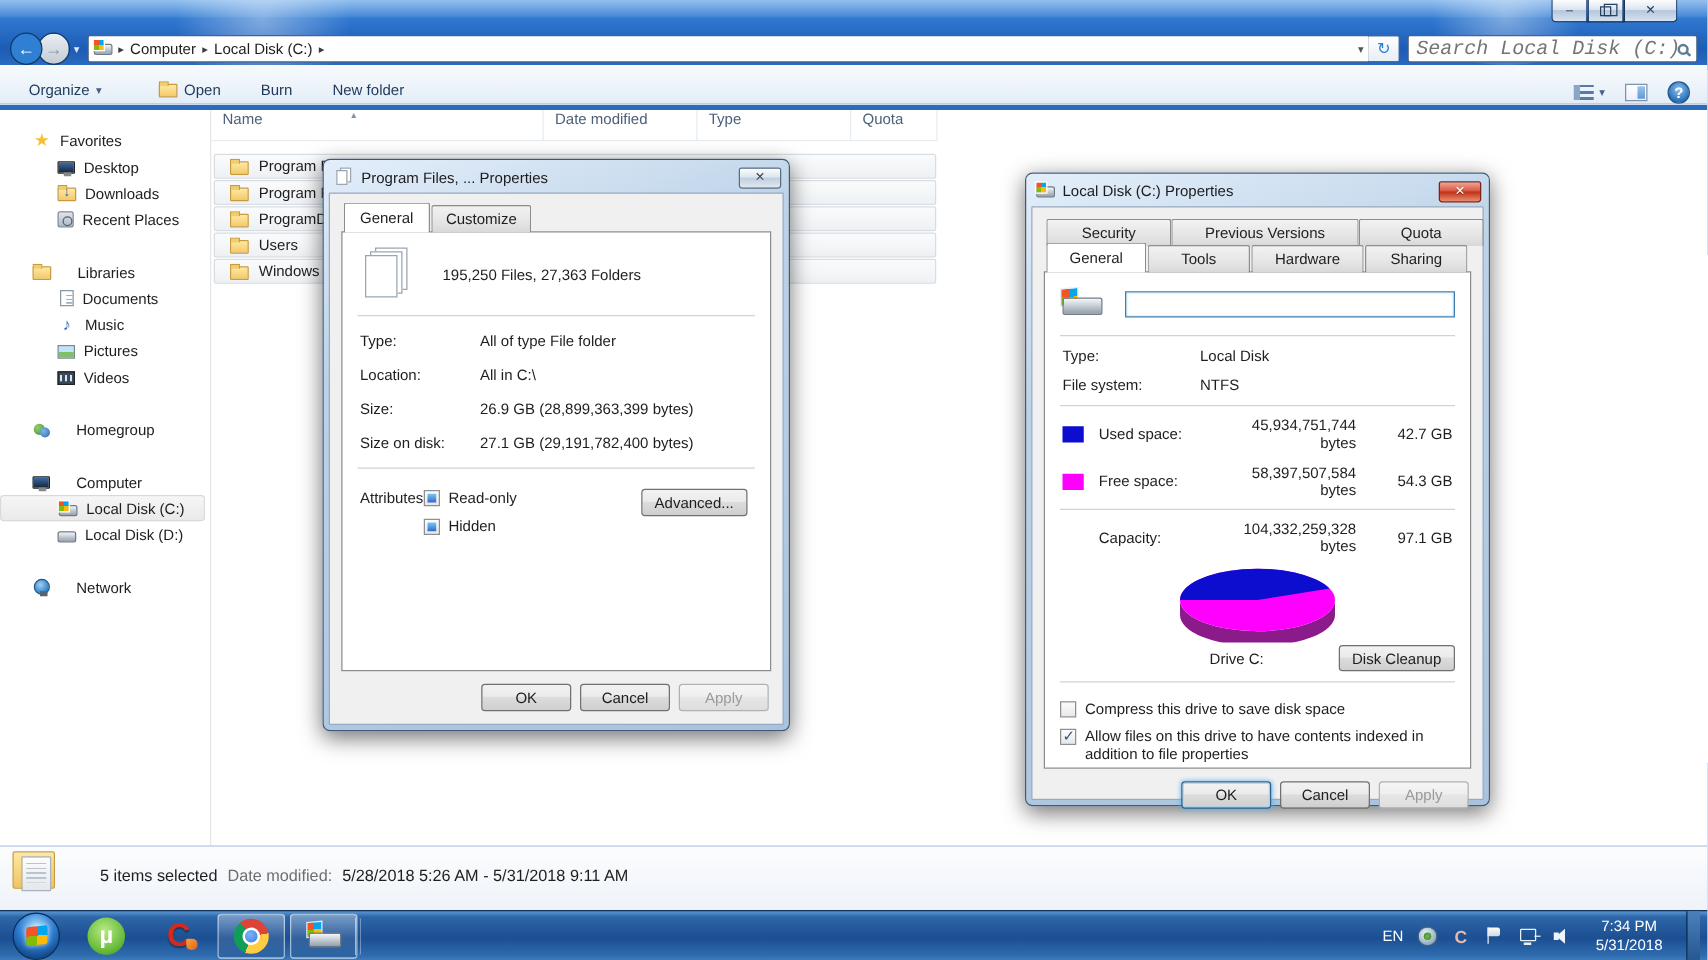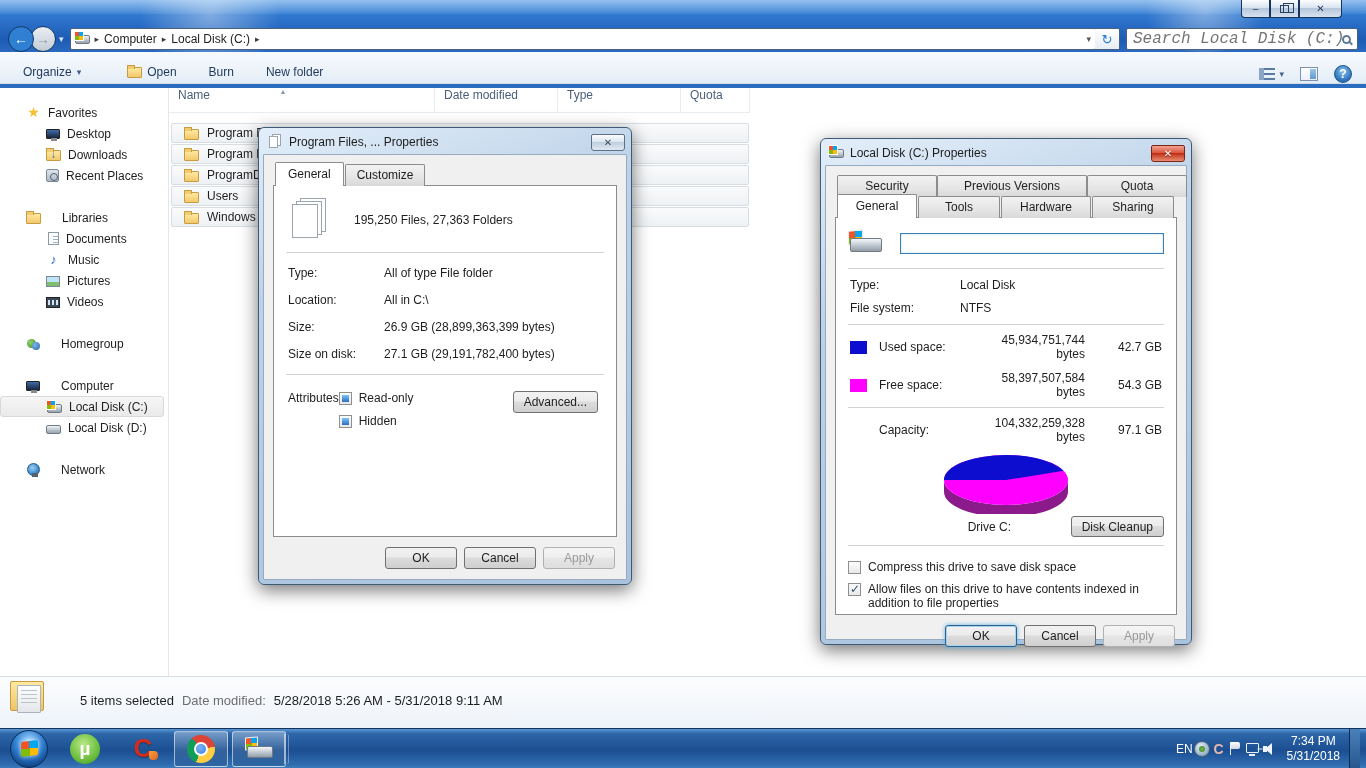--- a/index.html
+++ b/index.html
@@ -220,21 +220,21 @@
     display:flex; align-items:center; justify-content:center; text-shadow:0 1px 1px rgba(0,0,0,.35); }
   .ccleaner::after { content:""; position:absolute; right:0px; bottom:4px; width:9px; height:9px;
     background:linear-gradient(135deg,#f7a23b,#e0621f); border-radius:1px 4px 4px 4px; }
   .chrome-ic { width:28px; height:28px; border-radius:50%;
     background:conic-gradient(from -40deg,#db4437 0 120deg,#ffcd41 0 240deg,#0f9d58 0 360deg); position:relative; }
   .chrome-ic::before { content:""; position:absolute; inset:7px; background:#fff; border-radius:50%; }
   .chrome-ic::after { content:""; position:absolute; inset:9px; background:radial-gradient(circle at 40% 35%,#7ab4f5,#3b7de8); border-radius:50%; }
   .expl-ic { width:30px; height:24px; position:relative; }
   .expl-ic .di-body { left:3px; top:9px; width:26px; height:12px; }
   .expl-ic .di-flag { width:13px; height:13px; left:1px; top:0; }
-  .tray { margin-left:auto; display:flex; align-items:center; gap:1px; color:#fff; padding-right:6px; }
+  .tray { margin-left:auto; display:flex; align-items:center; gap:11px; color:#fff; padding-right:6px; }
   .tray-en { font-size:12px; color:#fff; }
   .tray-ic { width:16px; height:16px; position:relative; }
   .tr-disc { border-radius:50%; background:radial-gradient(circle at 40% 35%,#e8f2fa,#9fb8cc 60%,#6e8aa3); border:1px solid #4c6congo; border:1px solid #4c647c; }
   .tr-disc::after { content:""; position:absolute; inset:4px; border-radius:50%; background:radial-gradient(circle,#76b84c,#3e7f22); }
   .tr-cc { color:#e8b7ad; font-weight:bold; font-size:14px; text-align:center; line-height:16px; }
   .tr-flag::before { content:""; position:absolute; left:2px; top:1px; width:10px; height:7px;
     background:linear-gradient(#fdfdfd,#cfd9e2); border-radius:0 2px 2px 0; }
   .tr-flag::after { content:""; position:absolute; left:2px; top:1px; width:1.5px; height:13px; background:#e8eef3; }
   .tr-net::before { content:""; position:absolute; left:1px; top:2px; width:11px; height:8px; border:1.5px solid #e9f1f7; border-radius:1px; }
   .tr-net::after { content:""; position:absolute; left:4px; bottom:1px; width:6px; height:2px; background:#e9f1f7; box-shadow:8px -6px 0 -0.5px #e9f1f7; }

